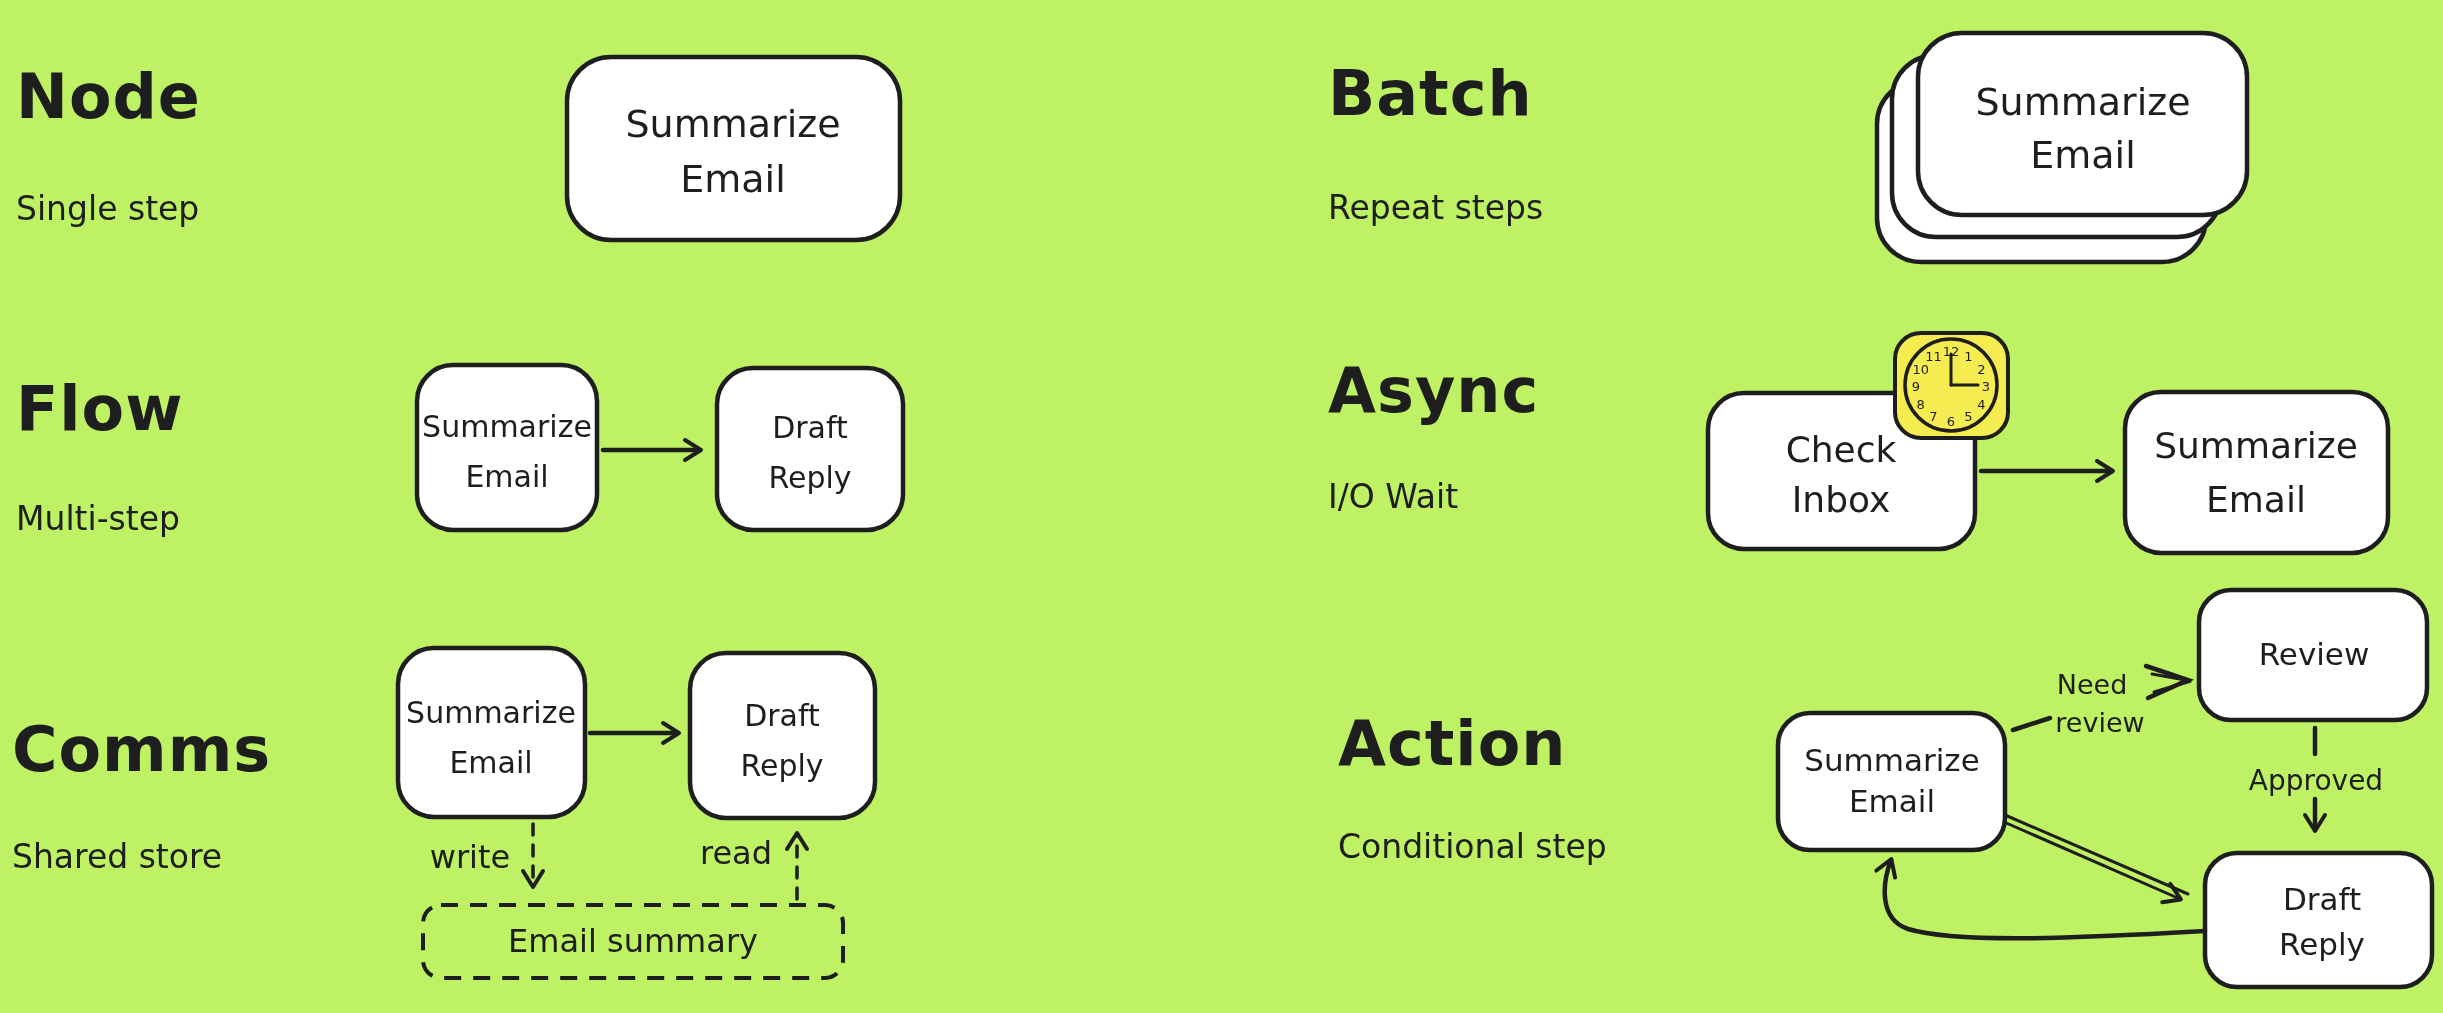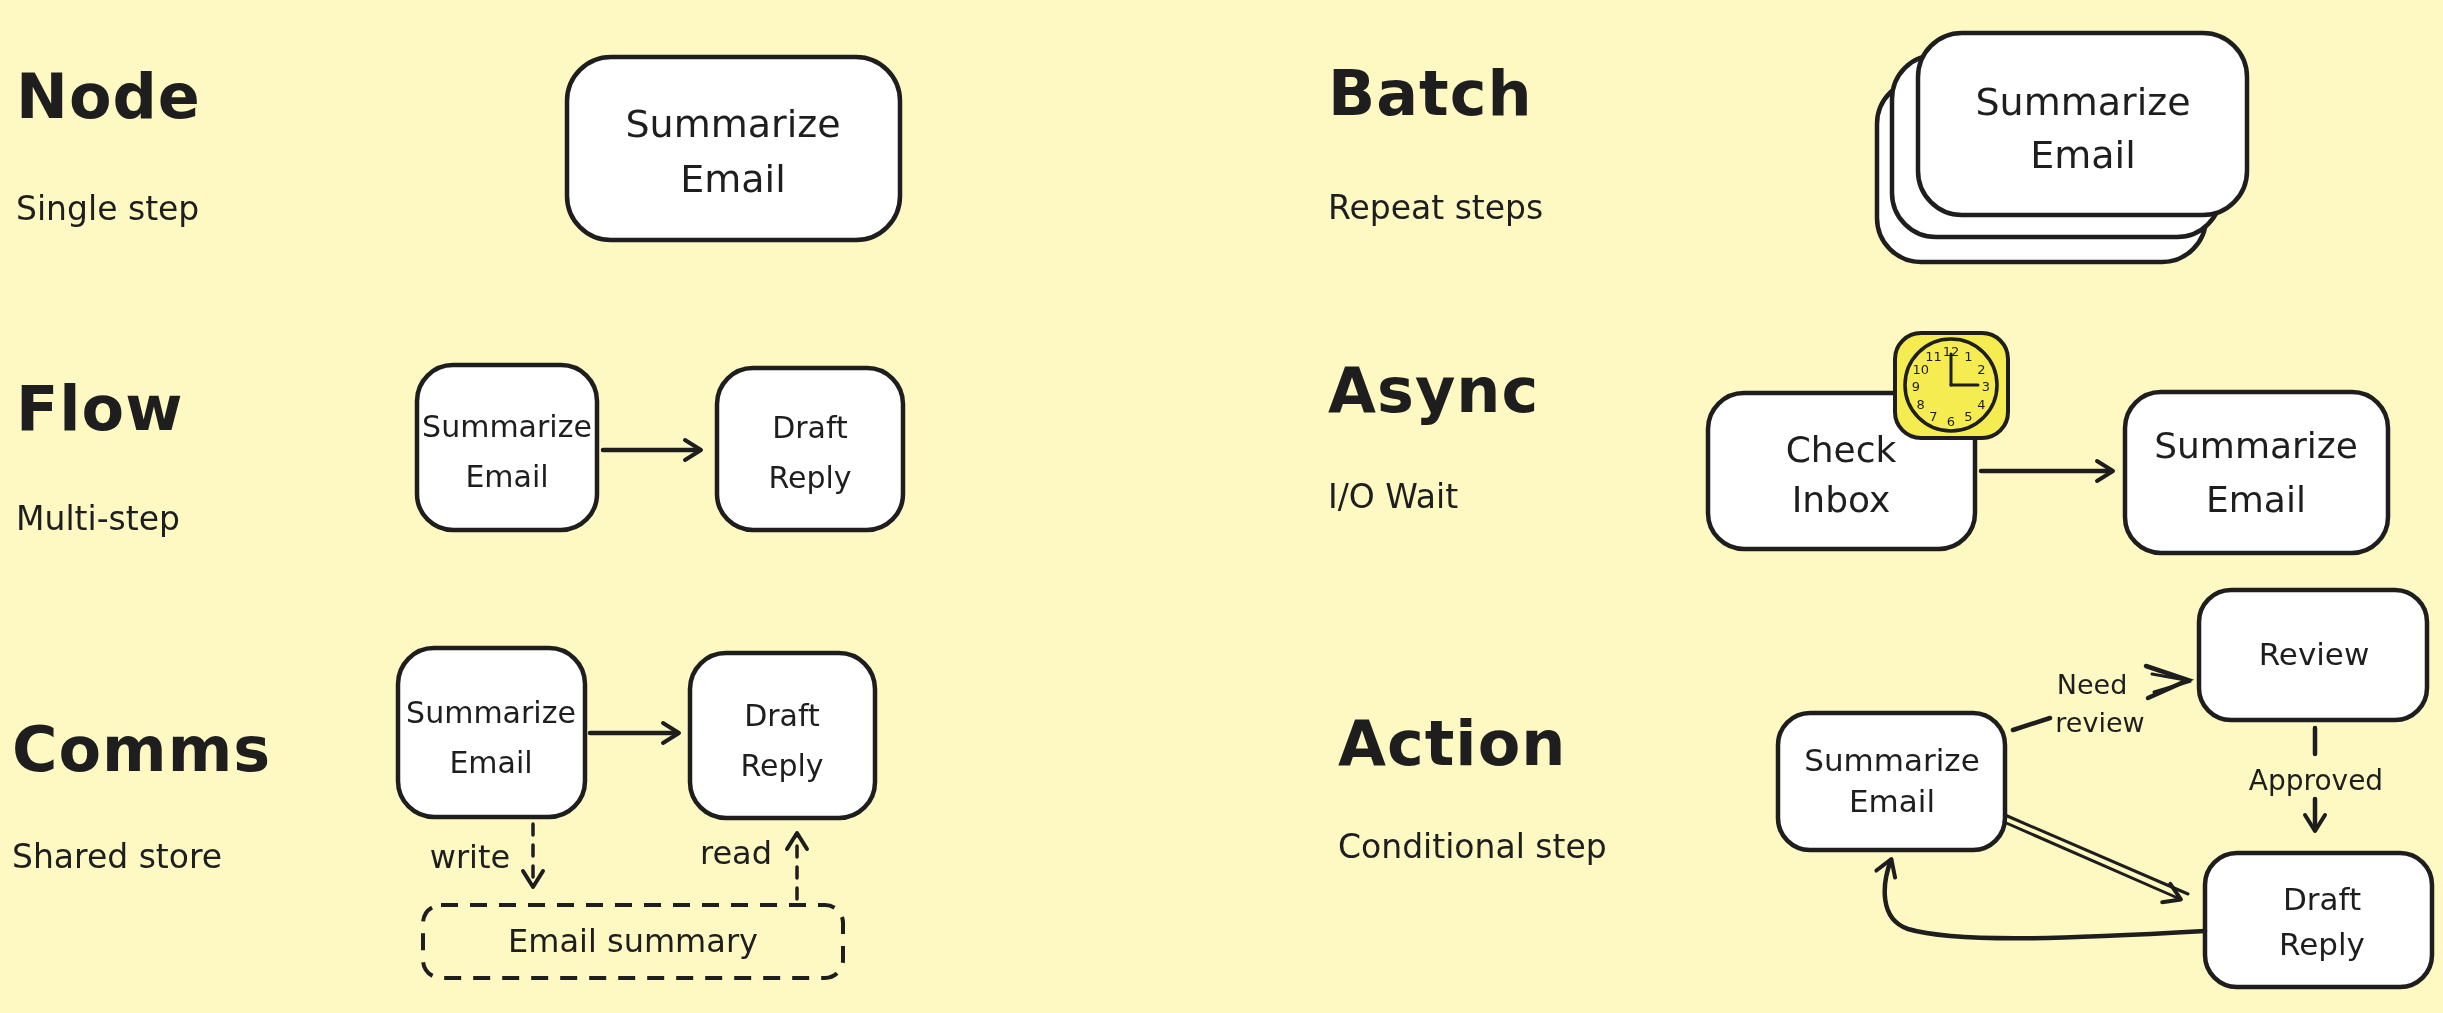--- a/index.html
+++ b/index.html
@@ -1,16 +1,16 @@
 <!DOCTYPE html>
 <html><head>
 <meta charset="utf-8">
 <style>
   html,body{margin:0;padding:0;background:#ffffff;}
-  .stage{width:2443px;height:1013px;position:relative;background:#fef9c3;overflow:hidden;}
+  .stage{width:2443px;height:1013px;position:relative;background:#bef264;overflow:hidden;}
   svg{display:block;}
   text{font-family:"DejaVu Sans",sans-serif;fill:#1e1e1e;}
   .title{font-size:62px;font-weight:600;letter-spacing:1px;}
   .sub{font-size:33px;font-weight:500;}
   .lbl{text-anchor:middle;font-weight:500;}
   .f38{font-size:38px;}
   .f36{font-size:36px;}
   .f31{font-size:31px;}
   .f30{font-size:30px;}
   .f32{font-size:32px;}

